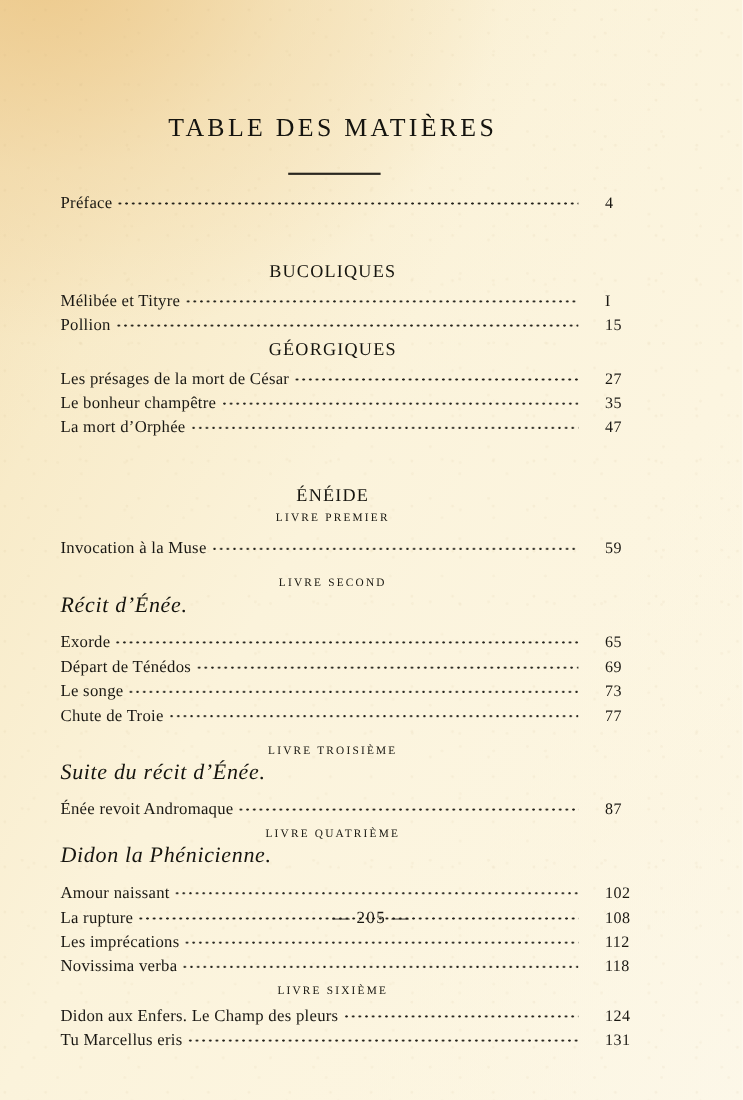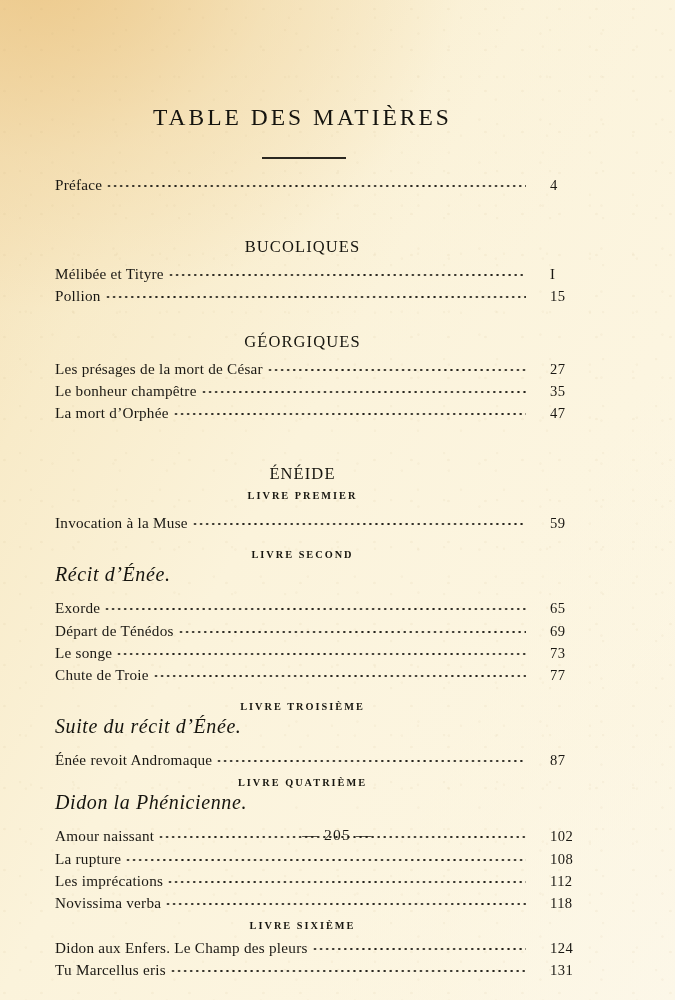--- a/index.html
+++ b/index.html
@@ -61,27 +61,27 @@
   }
 
   .section-head {
     text-align: center;
     font-size: 16.5px;
     letter-spacing: 1.1px;
     color: #16150f;
     padding-right: 70px;
   }
   .sec-bucoliques { margin-top: 41px; }
-  .sec-georgiques { margin-top: 24px; }
+  .sec-georgiques { }
   .sec-eneide     { margin-top: 40px; }
 
   .livre-head {
     text-align: center;
     font-size: 10.3px;
-    font-weight: bold;
+    font-weight: normal;
     letter-spacing: 2.0px;
     color: #16150f;
     padding-right: 70px;
     font-variant: normal;
   }
   .livre-sub {
     text-align: left;
     font-style: italic;
     font-size: 20px;
     letter-spacing: 0.6px;

